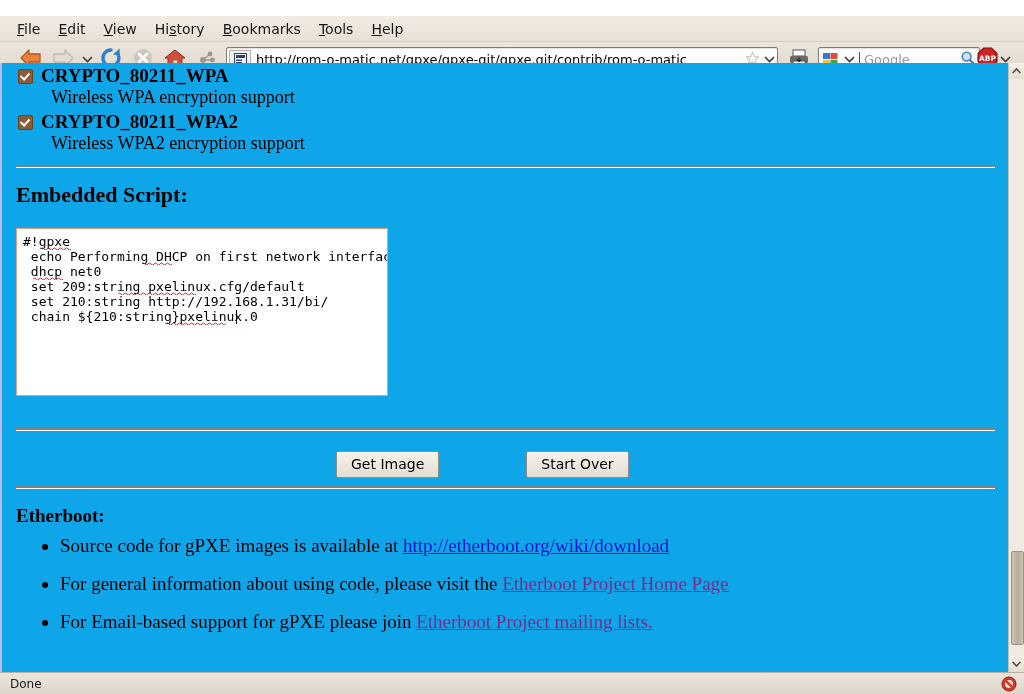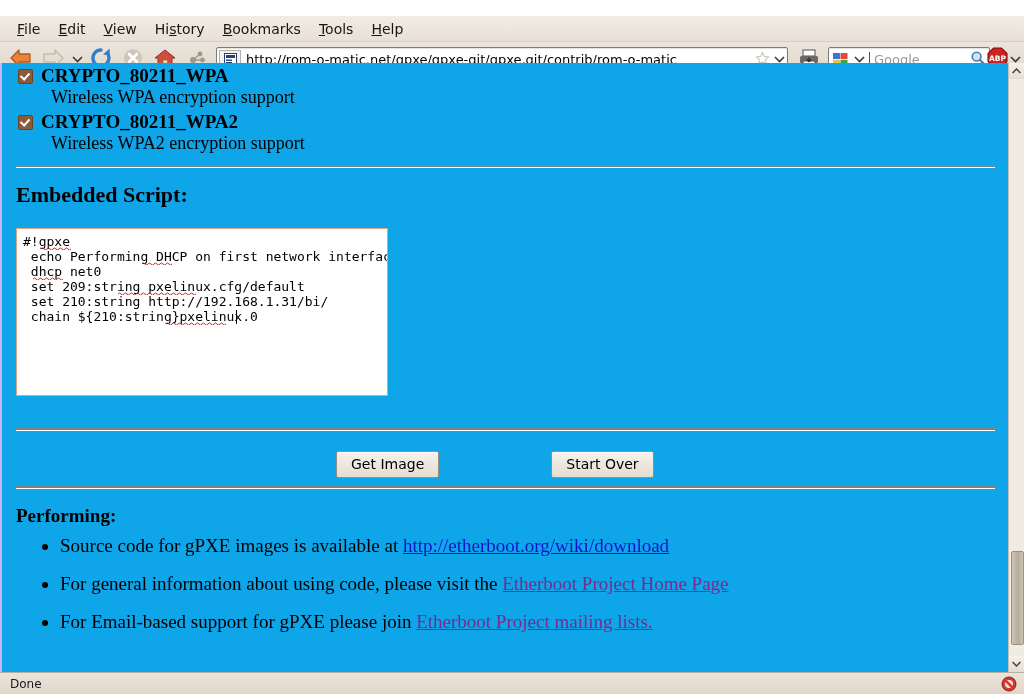--- a/index.html
+++ b/index.html
@@ -36,21 +36,21 @@
   }
   .menu-item u { text-decoration: underline; }
 
   
   .navbar {
     height: 36px;
     background: linear-gradient(to bottom, #ece5dc 0%, #ded6ca 100%);
     border-bottom: 1px solid #b9b0a3;
     display: flex;
     align-items: center;
-    padding: 0 6px;
+    padding: 0 16px;
     box-sizing: border-box;
     gap: 2px;
   }
   .navbtn {
     width: 30px; height: 30px;
     display: flex; align-items: center; justify-content: center;
     flex: none;
   }
   .chev {
     width: 14px; height: 28px;
@@ -212,21 +212,21 @@
     position: absolute;
     width: 1px; height: 14px;
     background: #000;
   }
 
   .btnrow {
     display: flex;
     align-items: center;
     height: 44px;
     padding-left: 320px;
-    gap: 112px;
+    gap: 87px;
   }
   .btn {
     font-family: "DejaVu Sans", sans-serif;
     font-size: 14px;
     color: #000;
     background: linear-gradient(to bottom, #f6f2ec 0%, #e4ddd1 100%);
     border: 1px solid #958d80;
     border-radius: 2px;
     padding: 4px 14px 5px 14px;
     box-shadow: inset 0 1px 0 #fffdfa;
@@ -513,21 +513,21 @@
 
         <hr class="rule" style="margin-top:28px;">
 
         <div class="btnrow">
           <button class="btn">Get Image</button>
           <button class="btn">Start Over</button>
         </div>
 
         <hr class="rule" style="margin-top:0px;">
 
-        <h3 class="resources">Performing:</h3>
+        <h3 class="resources">Etherboot:</h3>
 
         <ul class="res-list">
           <li>
             <span>Source code for gPXE images is available at </span><a class="link-new" href="#">http://etherboot.org/wiki/download</a>
           </li>
           <li>
             <span>For general information about using code, please visit the </span><a class="link-visited" href="#">Etherboot Project Home Page</a>
           </li>
           <li>
             <span>For Email-based support for gPXE please join </span><a class="link-visited" href="#">Etherboot Project mailing lists.</a>

